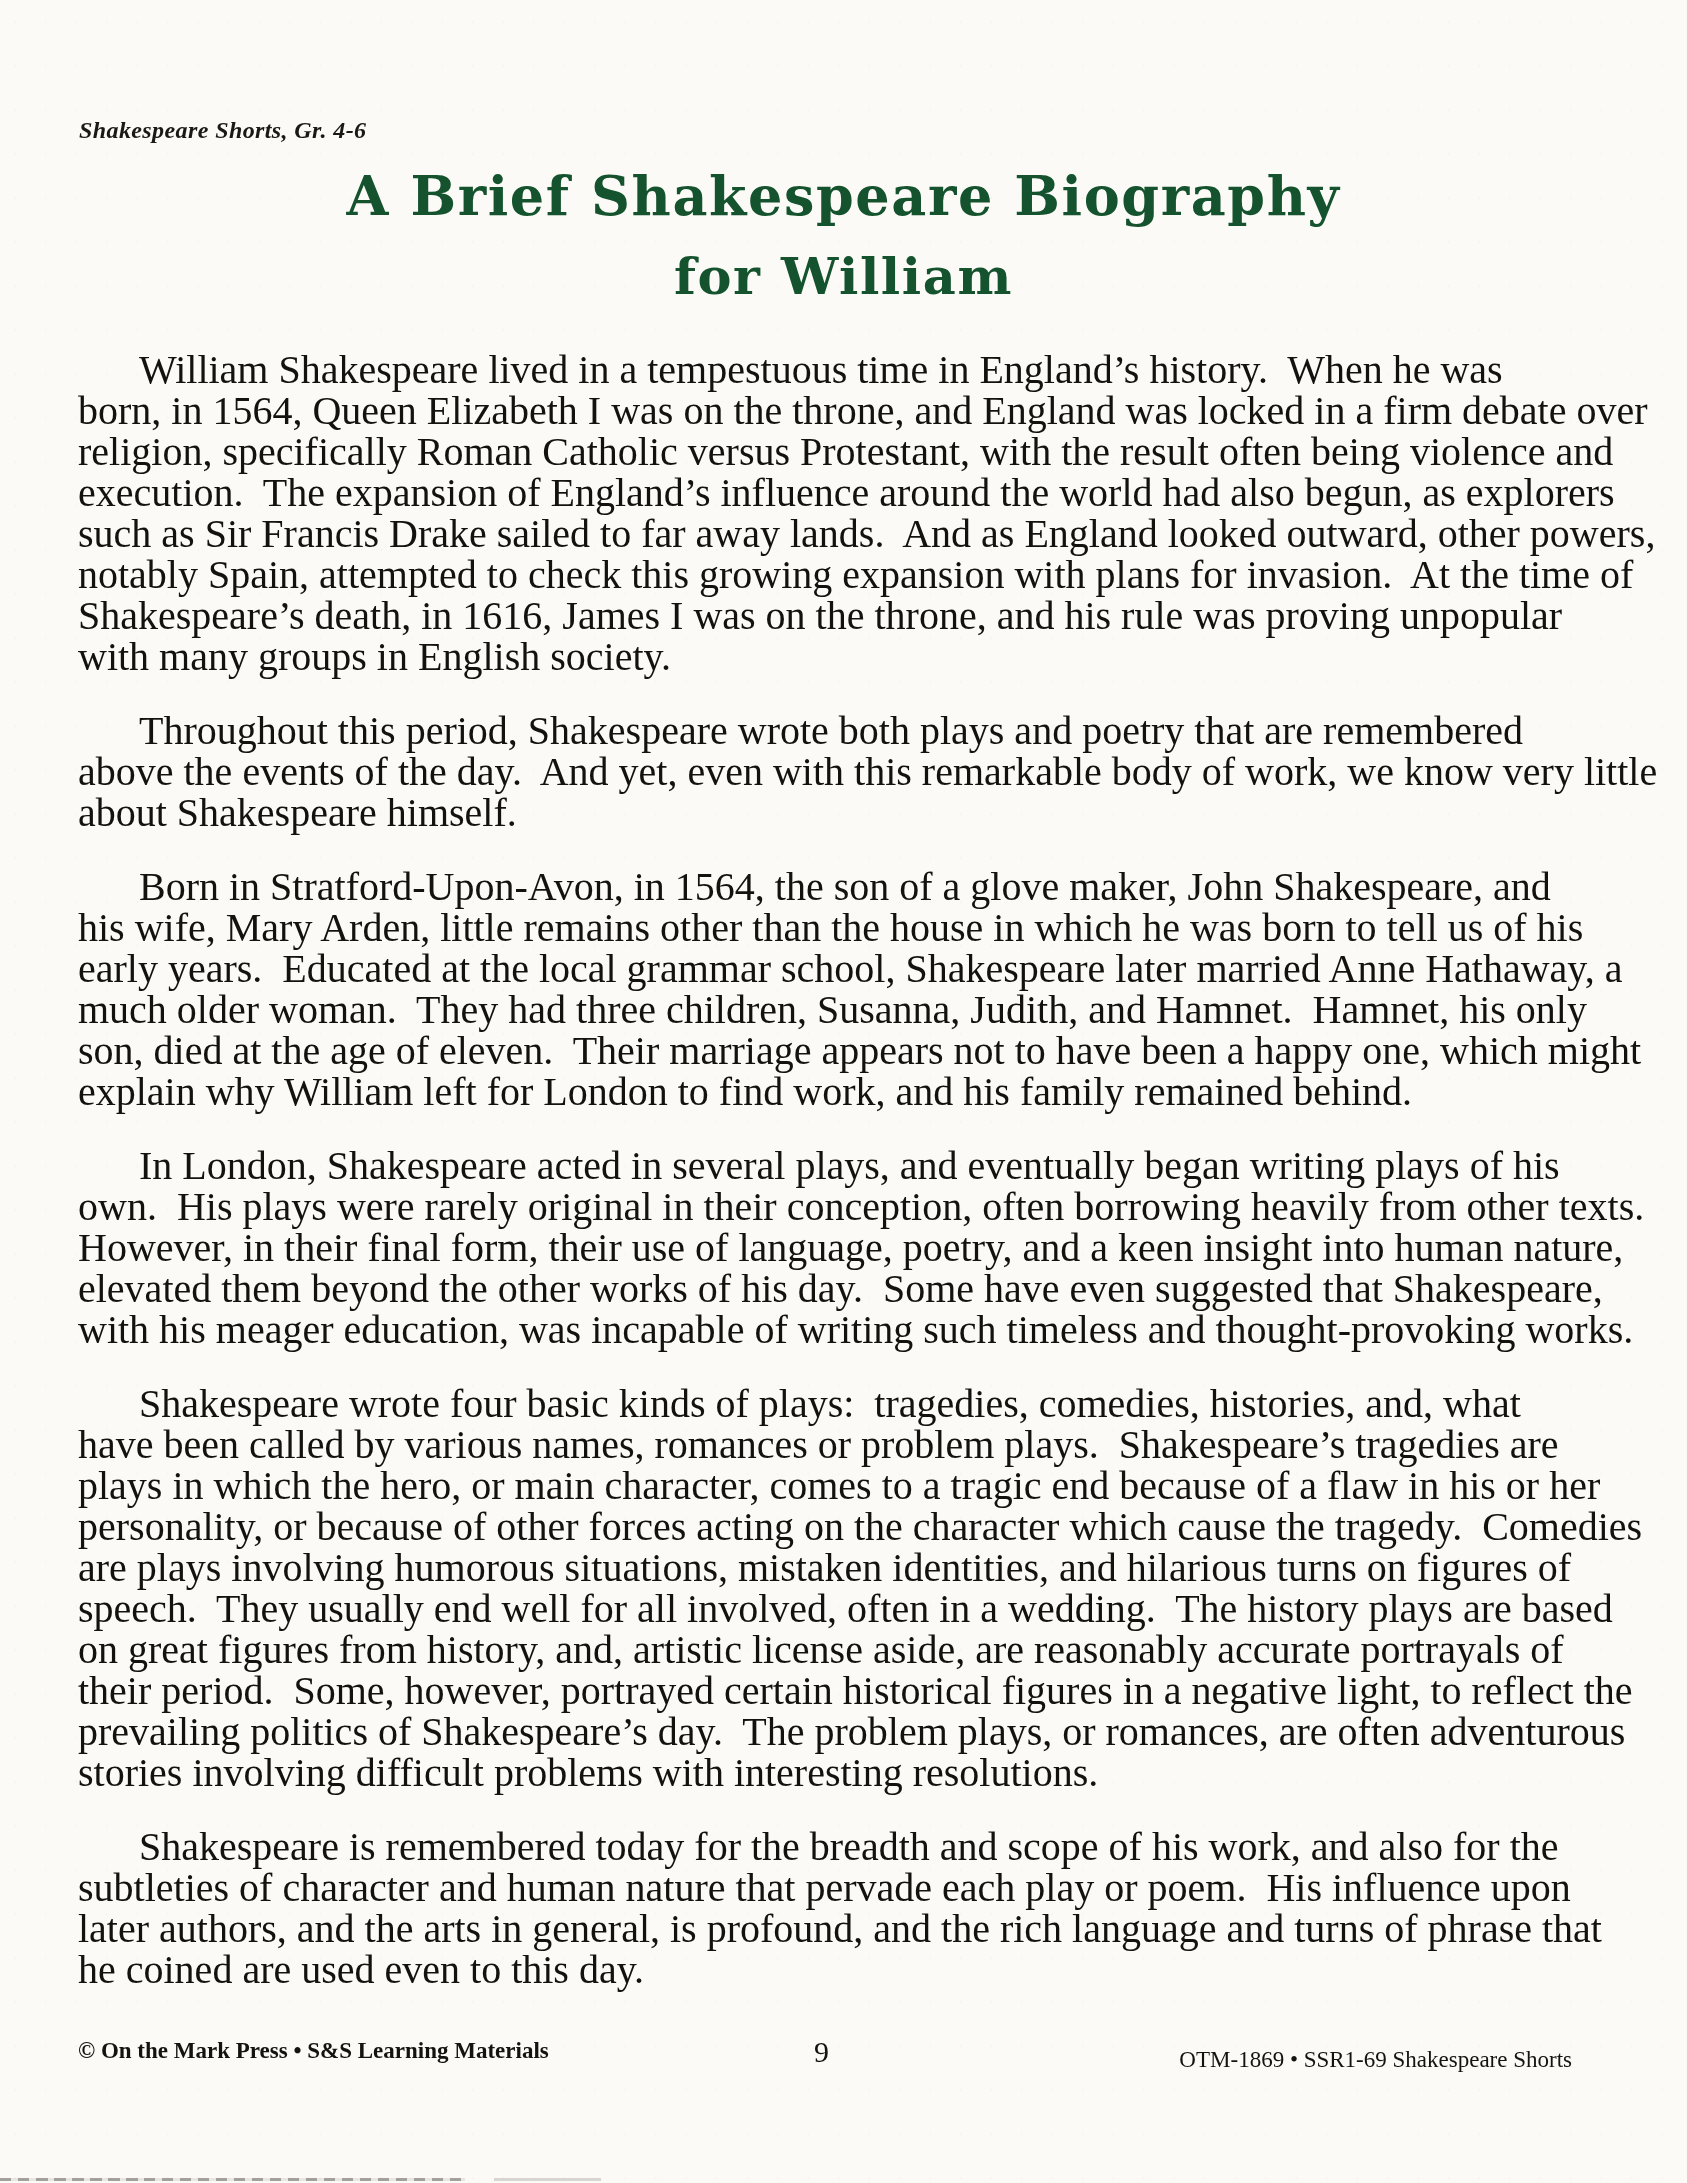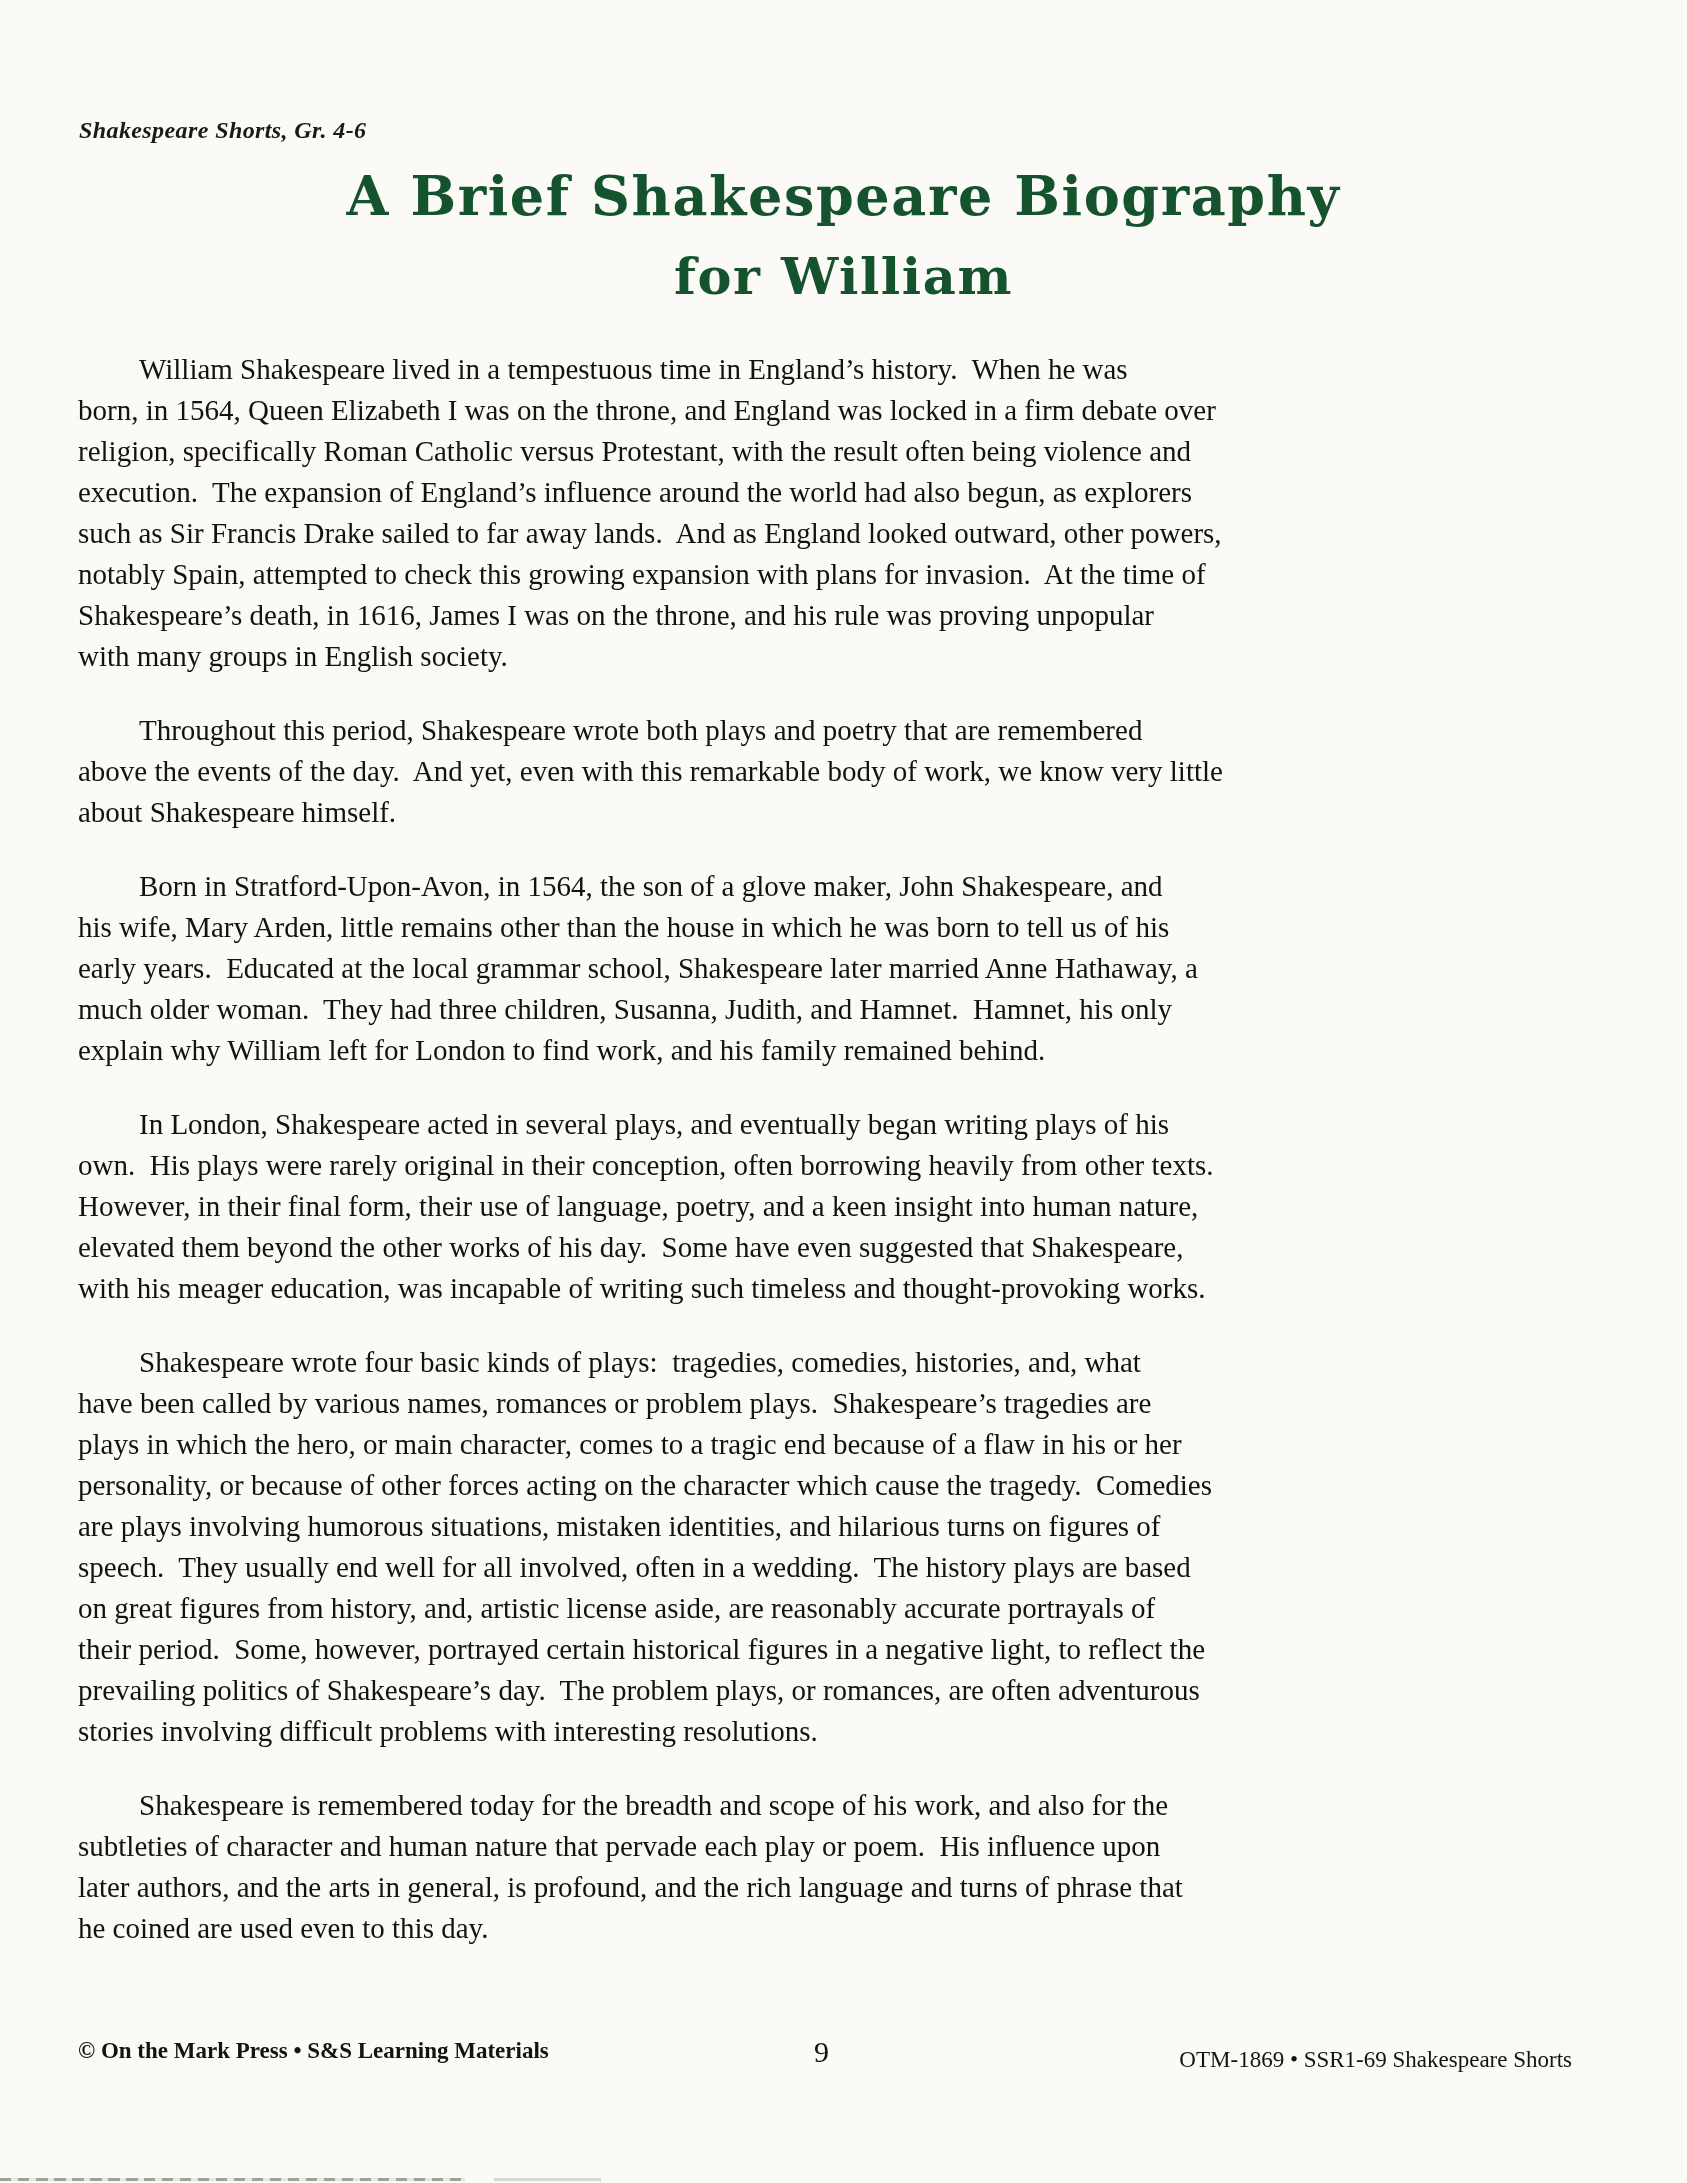--- a/index.html
+++ b/index.html
@@ -55,21 +55,21 @@
   .doc-title .t2 {
     font-size: 51px;
     line-height: 79px;
     letter-spacing: 1.6px;
   }
   .body-text {
     position: absolute;
     left: 78px;
     top: 349px;
     width: 1483px;
-    font-size: 29px;
+    font-size: 40px;
     line-height: 41px;
     color: #14120f;
   }
   .paragraph {
     margin: 0 0 33px 0;
   }
   .line {
     white-space: pre;
   }
   .line.first {
@@ -151,20 +151,21 @@
       <div class="paragraph">
         <div class="line first">Throughout this period, Shakespeare wrote both plays and poetry that are remembered</div>
         <div class="line">above the events of the day.  And yet, even with this remarkable body of work, we know very little</div>
         <div class="line">about Shakespeare himself.</div>
       </div>
       <div class="paragraph">
         <div class="line first">Born in Stratford-Upon-Avon, in 1564, the son of a glove maker, John Shakespeare, and</div>
         <div class="line">his wife, Mary Arden, little remains other than the house in which he was born to tell us of his</div>
         <div class="line">early years.  Educated at the local grammar school, Shakespeare later married Anne Hathaway, a</div>
         <div class="line">much older woman.  They had three children, Susanna, Judith, and Hamnet.  Hamnet, his only</div>
+        <div class="line">son, died at the age of eleven.  Their marriage appears not to have been a happy one, which might</div>
         <div class="line">explain why William left for London to find work, and his family remained behind.</div>
       </div>
       <div class="paragraph">
         <div class="line first">In London, Shakespeare acted in several plays, and eventually began writing plays of his</div>
         <div class="line">own.  His plays were rarely original in their conception, often borrowing heavily from other texts.</div>
         <div class="line">However, in their final form, their use of language, poetry, and a keen insight into human nature,</div>
         <div class="line">elevated them beyond the other works of his day.  Some have even suggested that Shakespeare,</div>
         <div class="line">with his meager education, was incapable of writing such timeless and thought-provoking works.</div>
       </div>
       <div class="paragraph">

